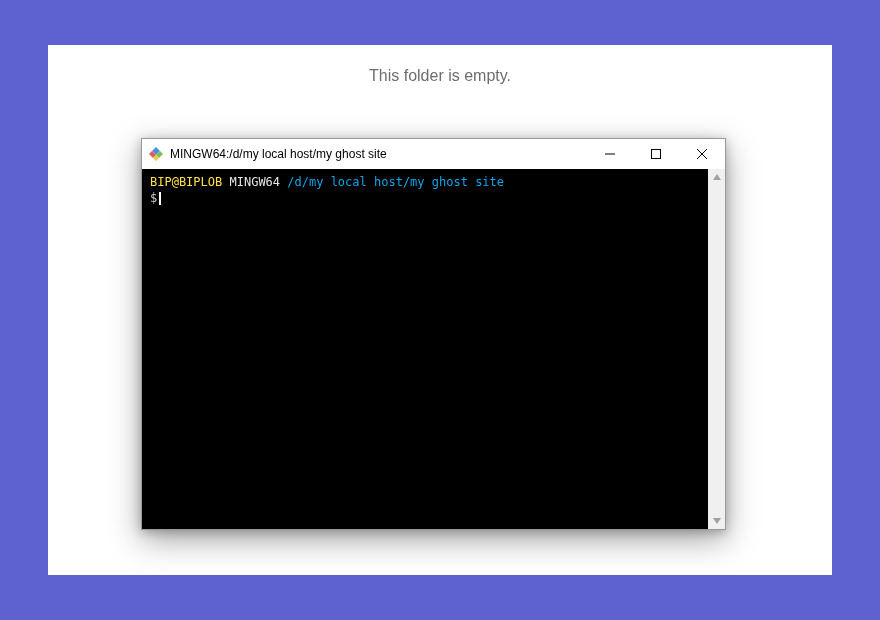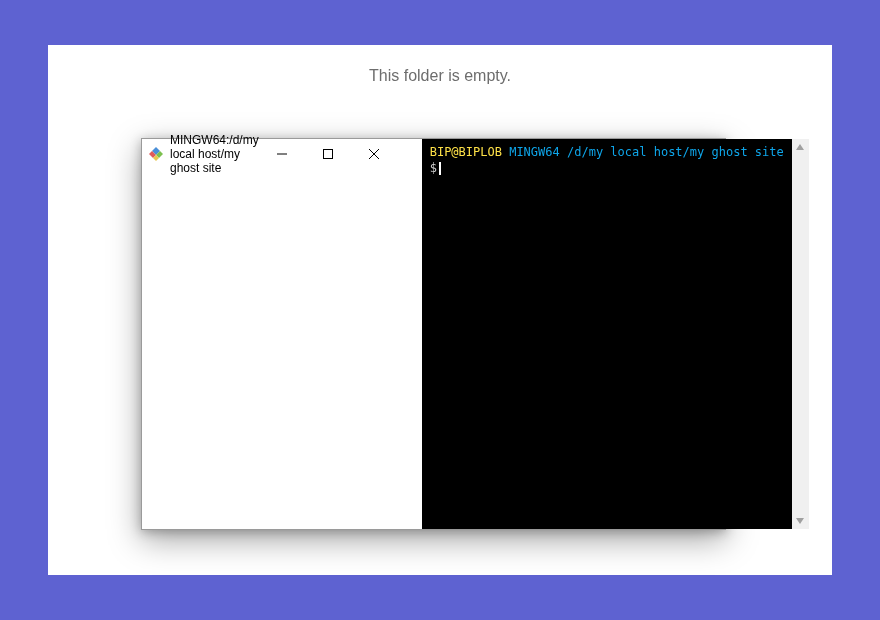--- a/index.html
+++ b/index.html
@@ -31,22 +31,21 @@
     .terminal-window {
       position: absolute;
       left: 141px;
       top: 138px;
       width: 585px;
       height: 392px;
       background: #ffffff;
       border: 1px solid #9a9a9a;
       box-shadow: 0 10px 30px rgba(0,0,0,0.35), 0 2px 10px rgba(0,0,0,0.25);
       display: flex;
-      flex-direction: row;
-      gap: 25px;
+      flex-direction: column;
     }
     .titlebar {
       height: 30px;
       background: #ffffff;
       display: flex;
       align-items: center;
       justify-content: space-between;
       padding-left: 6px;
     }
     .titlebar-left {
@@ -85,21 +84,21 @@
       flex: 1;
       background: #000000;
       padding: 6px 8px;
       font-family: Consolas, "Lucida Console", monospace;
       font-size: 12px;
       line-height: 1.3;
       color: #cccccc;
       white-space: pre;
     }
     .ps-user { color: #fde047; }
-    .ps-sys { color: #0ea5e9; text-align: right; }
+    .ps-sys { color: #e5e5e5; text-align: right; }
     .ps-path { color: #0ea5e9; }
     .prompt-char { color: #cccccc; }
     .cursor {
       display: inline-block;
       width: 2px;
       height: 13px;
       background: #ffffff;
       vertical-align: text-bottom;
       margin-left: 2px;
     }

